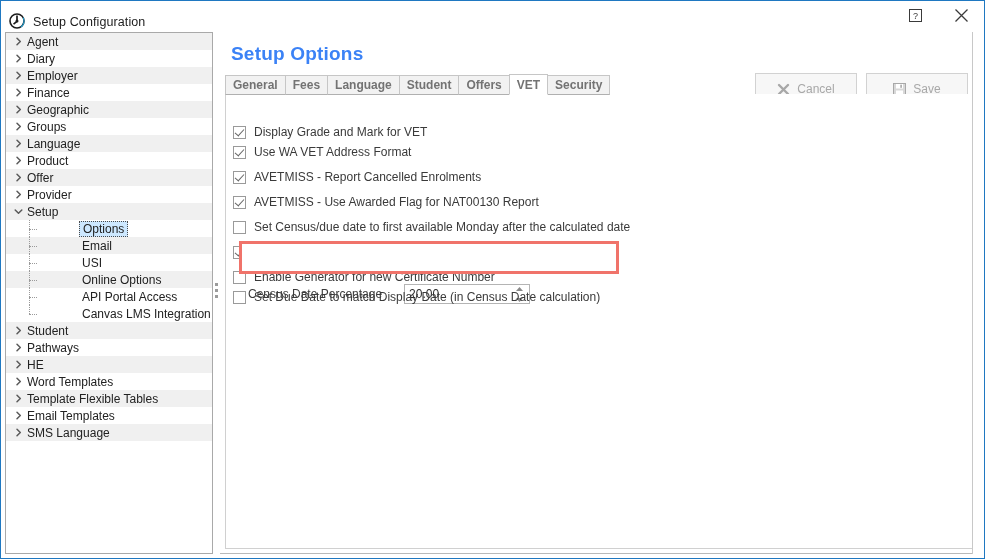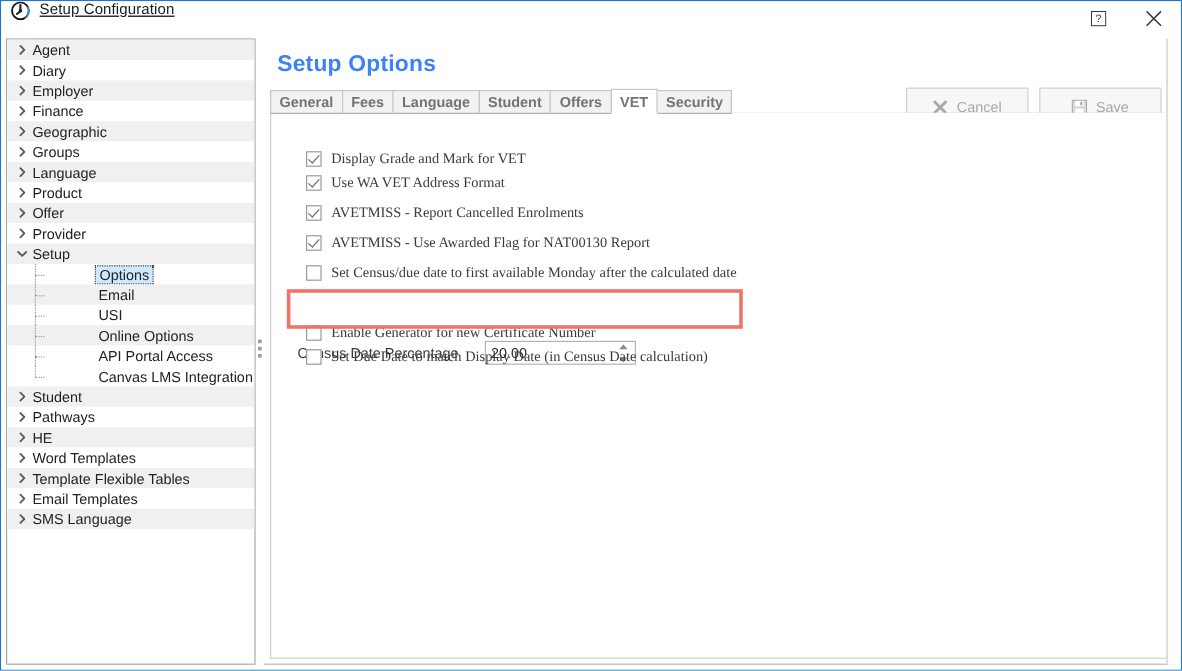--- a/index.html
+++ b/index.html
@@ -19,23 +19,22 @@
     background: #ffffff;
     overflow: hidden;
   }
 
   
   #titlebar {
     position: relative;
     height: 28px;
     background: #ffffff;
     display: flex;
-    align-items: flex-start;
+    align-items: flex-end;
     flex: none;
-    text-decoration: underline;
   }
   #app-icon {
     width: 16px; height: 16px;
     margin-left: 8px; margin-right: 8px;
     flex: none;
     display: block;
   }
   #title-text {
     font-size: 12.5px;
     color: #1c1c1c;
@@ -232,23 +231,22 @@
     font-size: 12px;
     color: #a8a8a8;
     padding: 0;
   }
   .act-btn .glyph { display: flex; align-items: center; }
   .act-btn u { text-decoration: underline; }
 
   
   #options {
     position: absolute;
-    left: 29px; top: 28px;
+    left: 7px; top: 28px;
     width: 700px;
-    font-family: Liberation Serif, serif;
   }
   .opt-row {
     position: relative;
     height: 20px;
     display: flex;
     align-items: center;
     font-size: 12px;
     color: #3a3a3a;
     white-space: nowrap;
   }

